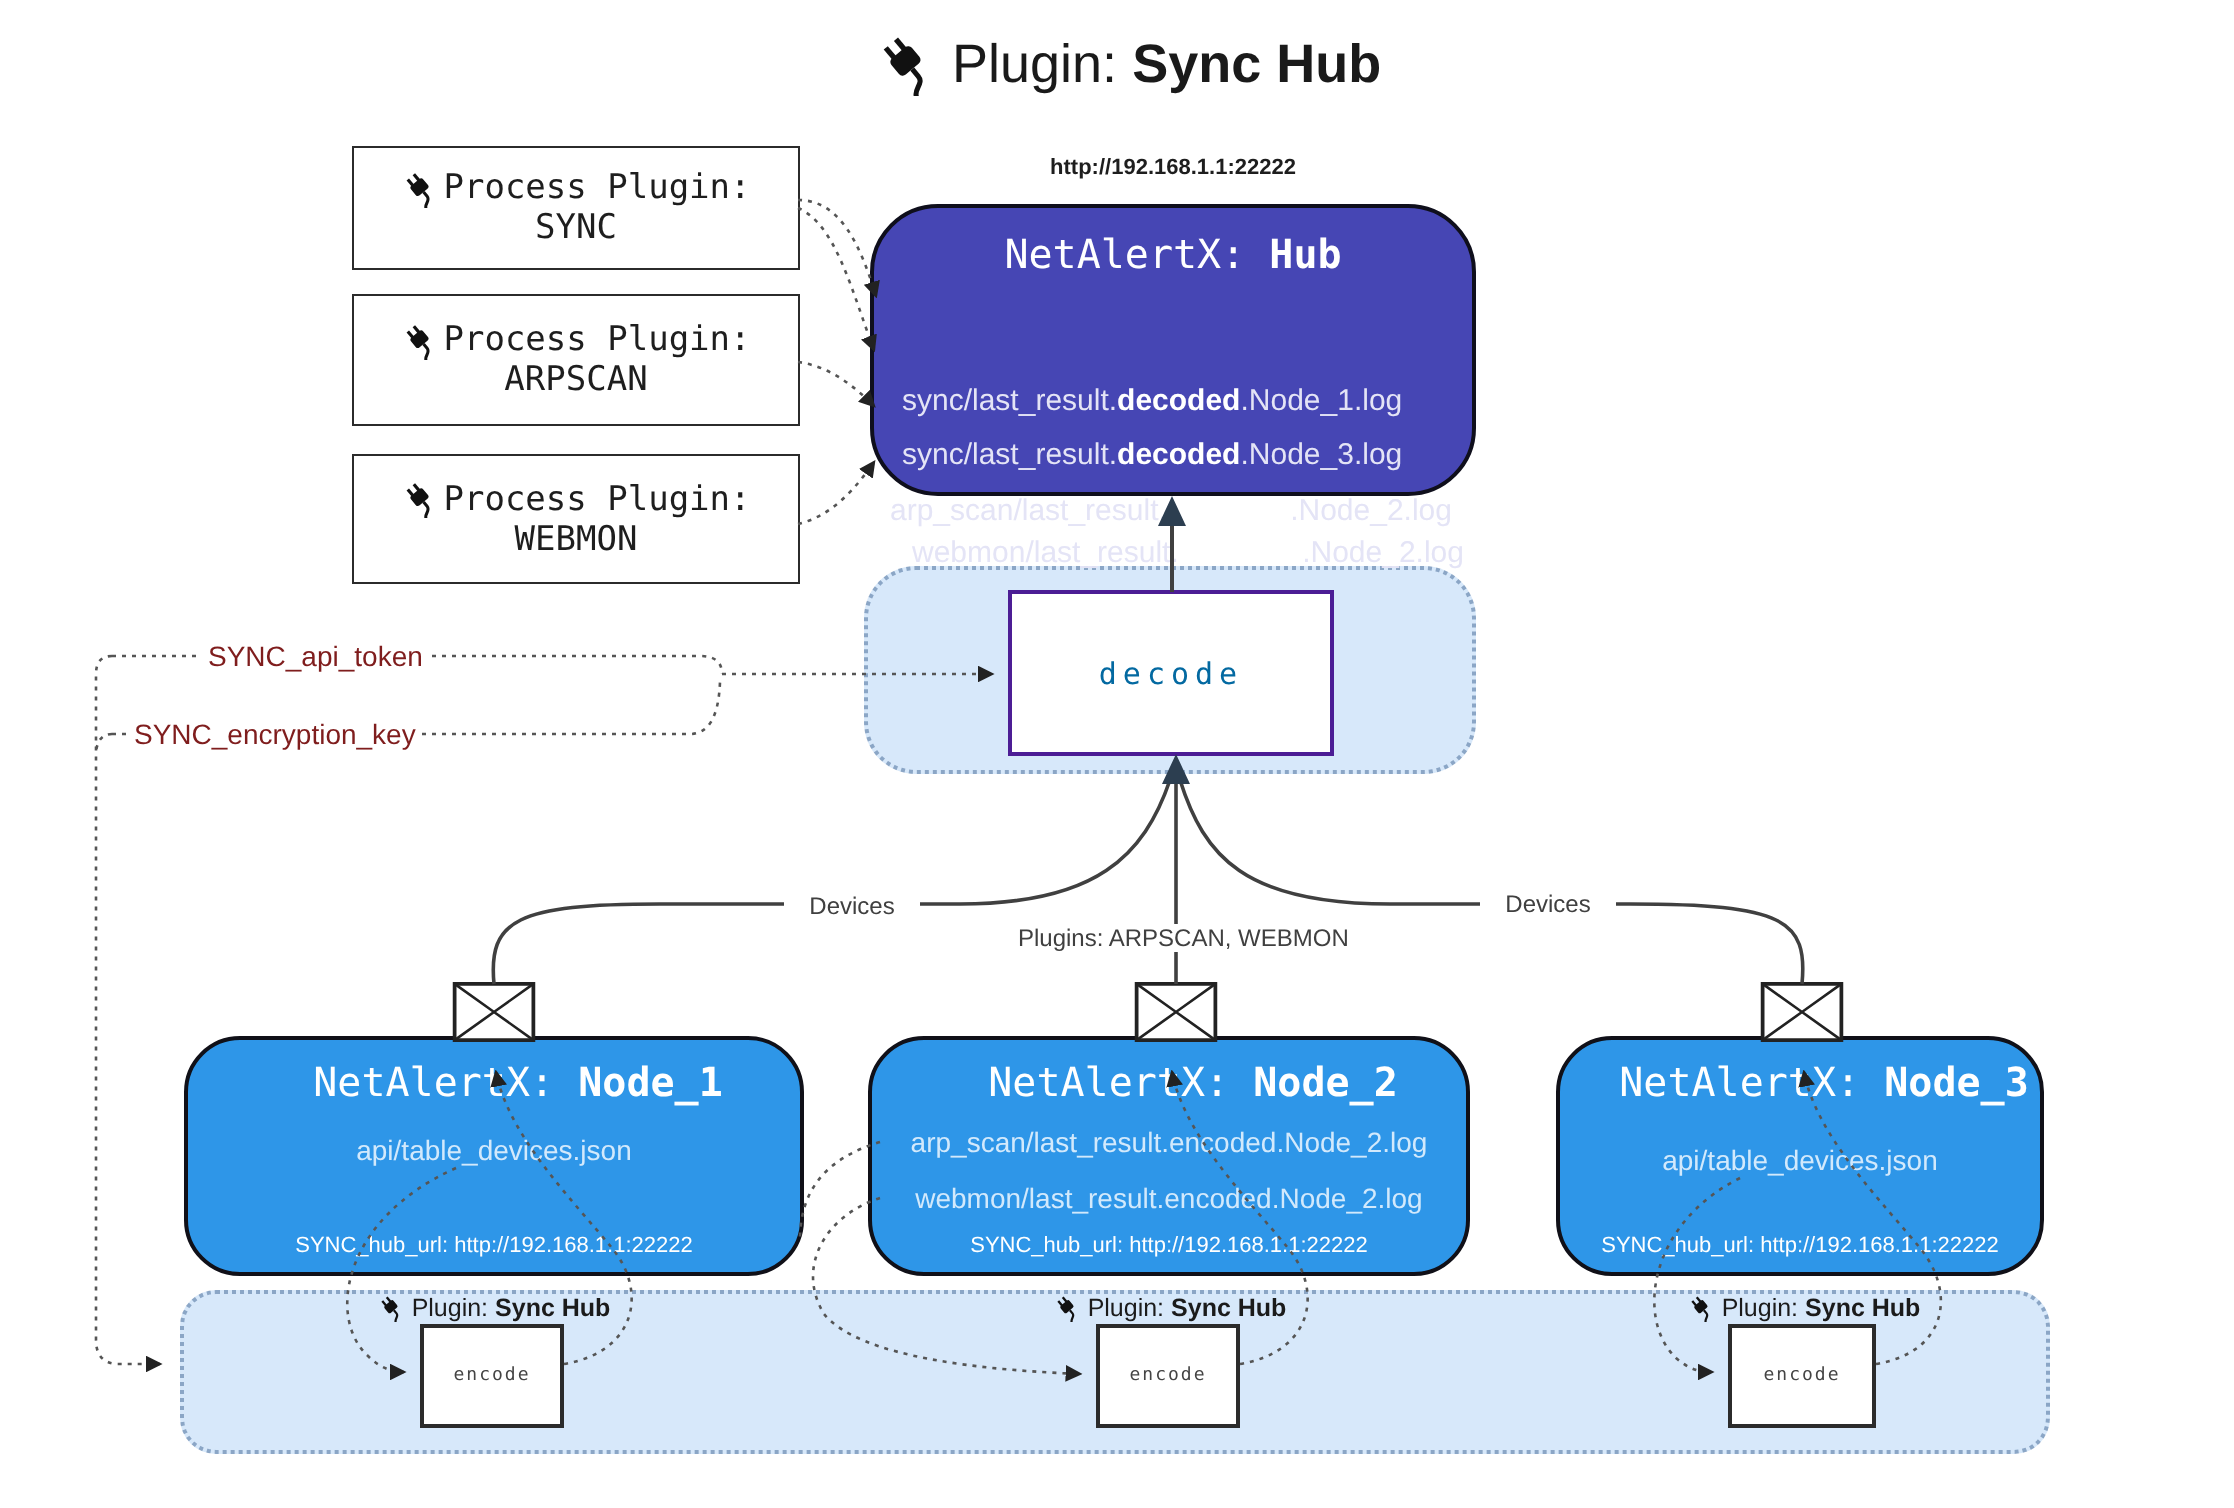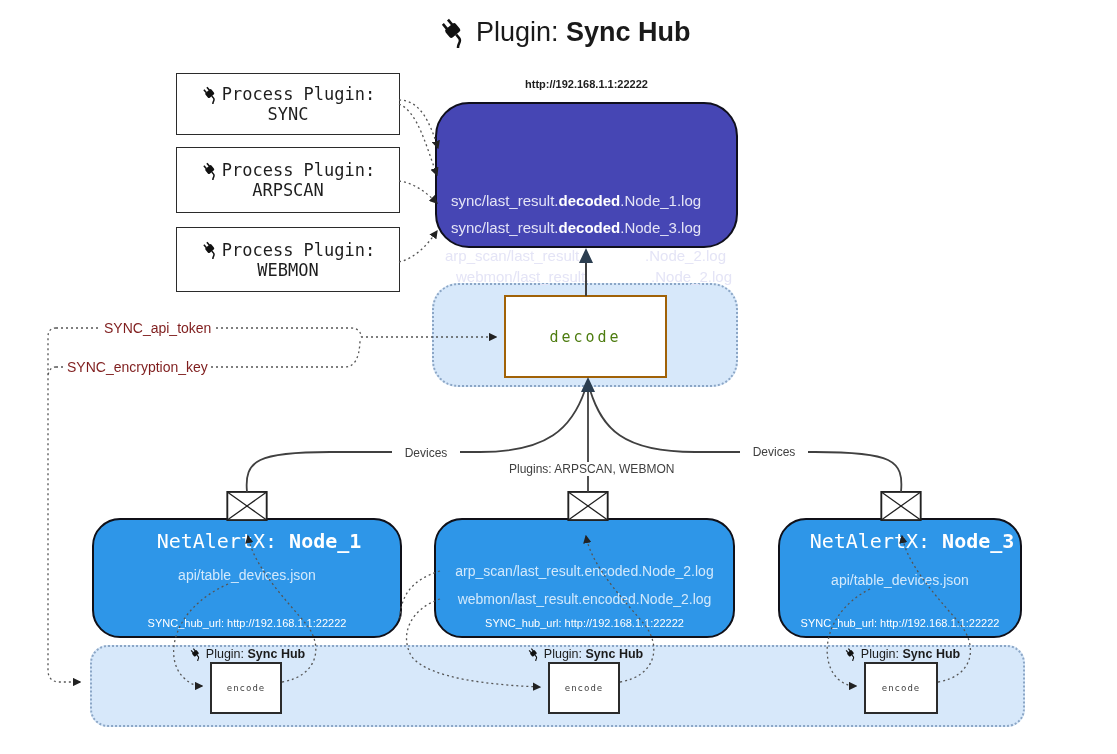--- a/index.html
+++ b/index.html
@@ -27,23 +27,23 @@
   #hub{left:435px;top:102px;width:303px;height:146px;background:#4646b4;
        border:2.5px solid #0f0f1c;border-radius:34px;z-index:5;box-sizing:border-box;}
   #hub .hub-title{position:absolute;left:0;right:0;top:11px;font-size:20px;color:#fff;text-align:center;}
   #hub .hub-title b{font-weight:bold;}
   .hub-log{position:absolute;left:14px;right:4px;height:20px;font-size:15px;color:#e4e4f6;white-space:nowrap;margin-top:47px;}
   .hub-log b{color:#ffffff;font-weight:bold;}
 
   
   #decode-wrap{left:432px;top:283px;width:306px;height:104px;background:#d7e8fa;
                border:2px dotted #8ba6c6;border-radius:26px;z-index:4;box-sizing:border-box;}
-  #decode-box{left:504px;top:295px;width:163px;height:83px;background:#fff;border:2px solid #a16207;
+  #decode-box{left:504px;top:295px;width:163px;height:83px;background:#fff;border:2px solid #4c1d95;
               display:flex;align-items:center;justify-content:center;font-size:15px;letter-spacing:3px;
-              color:#4d7c0f;z-index:5;box-sizing:border-box;}
+              color:#0369a1;z-index:5;box-sizing:border-box;}
 
   
   .secret-label{background:#fff;font-size:14px;color:#7f1d1d;z-index:60;padding:0 3px;white-space:nowrap;}
 
   
   .edge-label{background:#fff;font-size:12px;color:#404040;z-index:60;padding:0 3px;white-space:nowrap;text-align:center;}
 
   
   .node-box{top:518px;height:120px;background:#2e96e8;border:2.5px solid #101018;
             border-radius:28px;z-index:5;box-sizing:border-box;}
@@ -123,20 +123,21 @@
               <path d="M12 14.5 V18 C12 21.5 7.5 20.5 6.5 23.5" fill="none" stroke="#111" stroke-width="1.9"></path>
             </g>
           </svg></span>
         <span class="mono">Process Plugin:</span>
       </span>
     <span class="mono">WEBMON</span>
   </div>
 
   <div class="abs center" id="hub-url">http://192.168.1.1:22222</div>
   <div class="abs" id="hub">
+    <div class="hub-title mono"><span>NetAlertX:</span>&nbsp;<b>Hub</b></div>
     <div class="hub-log" style="top:41px;"><span>sync/last_result.</span><b>decoded</b><span>.Node_1.log</span></div>
     <div class="hub-log" style="top:68px;"><span>sync/last_result.</span><b>decoded</b><span>.Node_3.log</span></div>
     <div class="hub-log" style="top:96px;left:8px;"><span>arp_scan/last_result.</span><b>decoded</b><span>.Node_2.log</span></div>
     <div class="hub-log" style="top:117px;left:4px;text-align:right;"><span>webmon/last_result.</span><b>decoded</b><span>.Node_2.log</span></div>
   </div>
 
   <div class="abs" id="decode-wrap"></div>
   <div class="abs mono" id="decode-box">decode</div>
 
   <div class="abs secret-label" style="left:101px;top:320px;">SYNC_api_token</div>
@@ -145,20 +146,21 @@
   <div class="abs edge-label" style="left:392px;top:446px;width:62px;">Devices</div>
   <div class="abs edge-label" style="left:506px;top:462px;width:164px;">Plugins: ARPSCAN, WEBMON</div>
   <div class="abs edge-label" style="left:740px;top:445px;width:62px;">Devices</div>
 
   <div class="abs node-box" style="left:92px;width:310px;">
     <div class="node-title mono"><span>NetAlertX:</span>&nbsp;<b>Node_1</b></div>
     <div class="node-file" style="top:47px;">api/table_devices.json</div>
     <div class="node-huburl">SYNC_hub_url: http://192.168.1.1:22222</div>
   </div>
   <div class="abs node-box" style="left:434px;width:301px;">
+    <div class="node-title mono"><span>NetAlertX:</span>&nbsp;<b>Node_2</b></div>
     <div class="node-file" style="top:43px;">arp_scan/last_result.encoded.Node_2.log</div>
     <div class="node-file" style="top:71px;">webmon/last_result.encoded.Node_2.log</div>
     <div class="node-huburl">SYNC_hub_url: http://192.168.1.1:22222</div>
   </div>
   <div class="abs node-box" style="left:778px;width:244px;">
     <div class="node-title mono"><span>NetAlertX:</span>&nbsp;<b>Node_3</b></div>
     <div class="node-file" style="top:52px;">api/table_devices.json</div>
     <div class="node-huburl">SYNC_hub_url: http://192.168.1.1:22222</div>
   </div>
 

